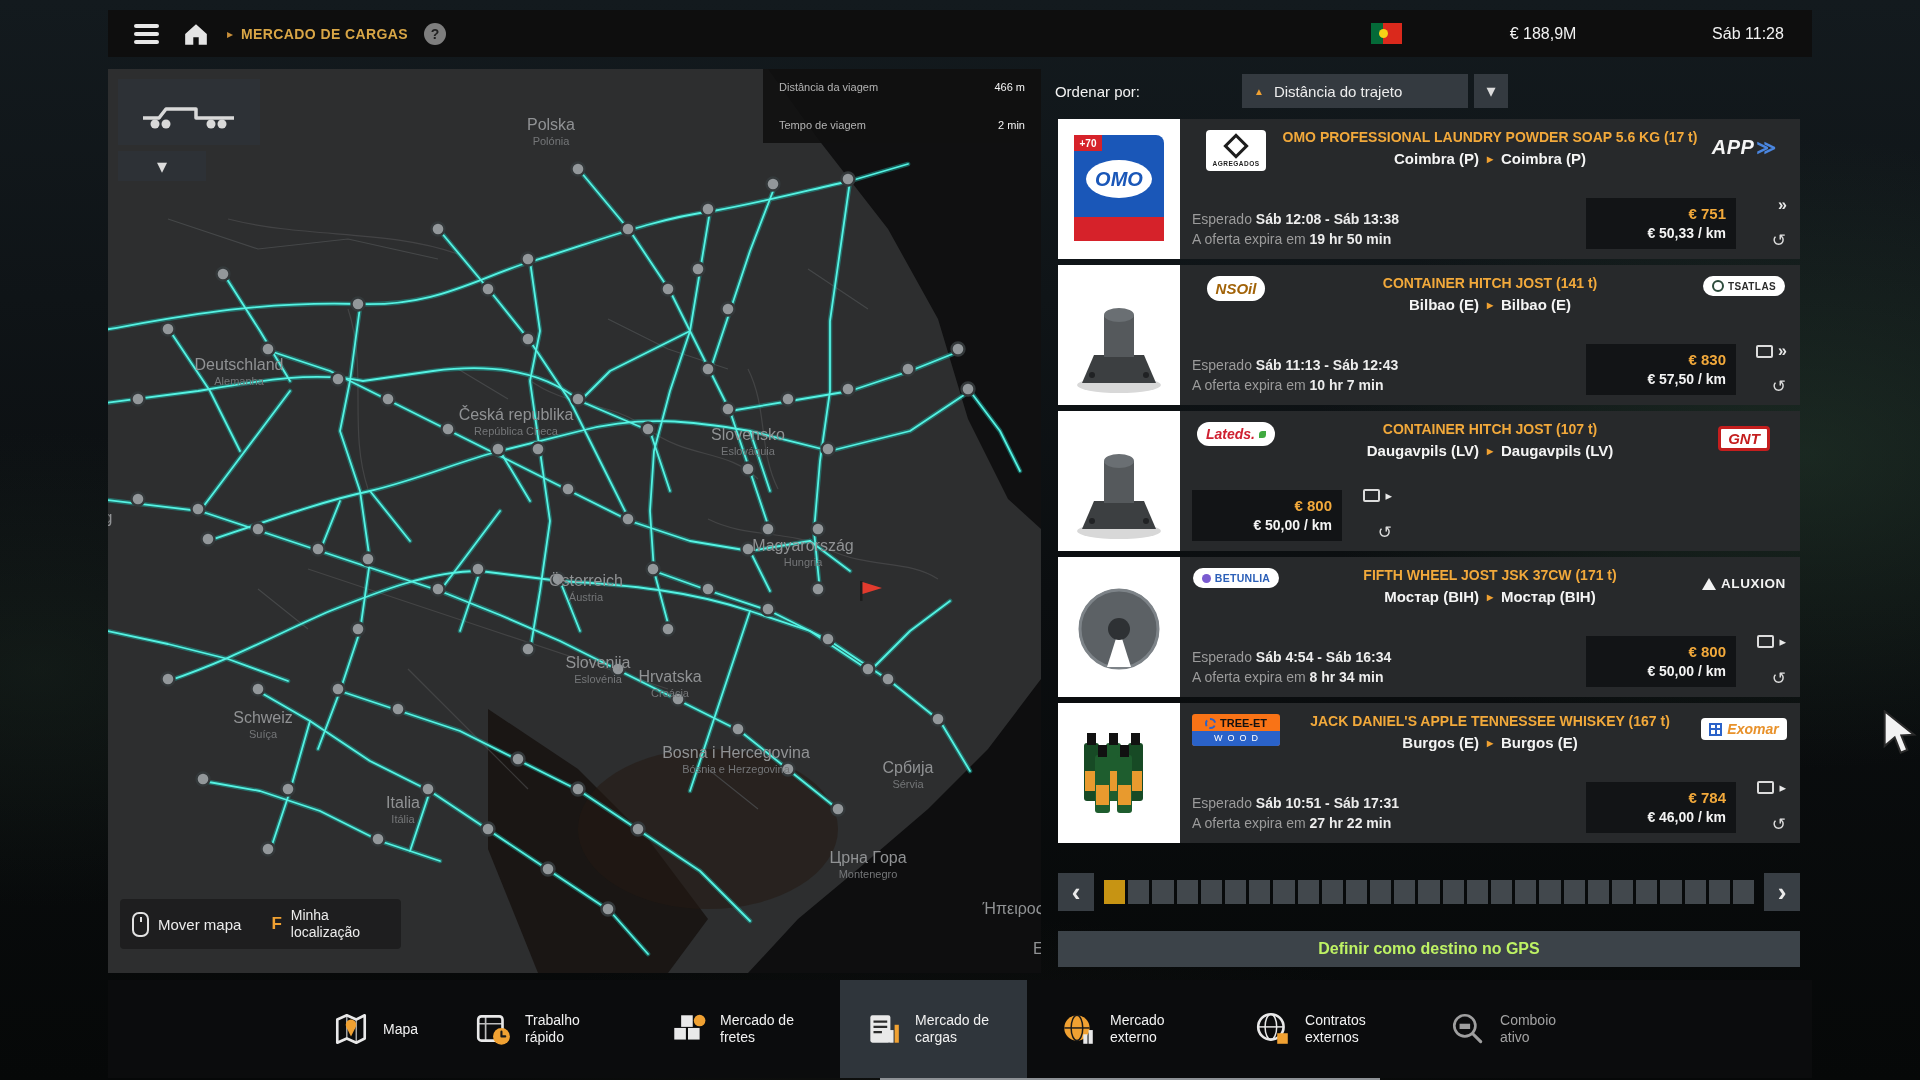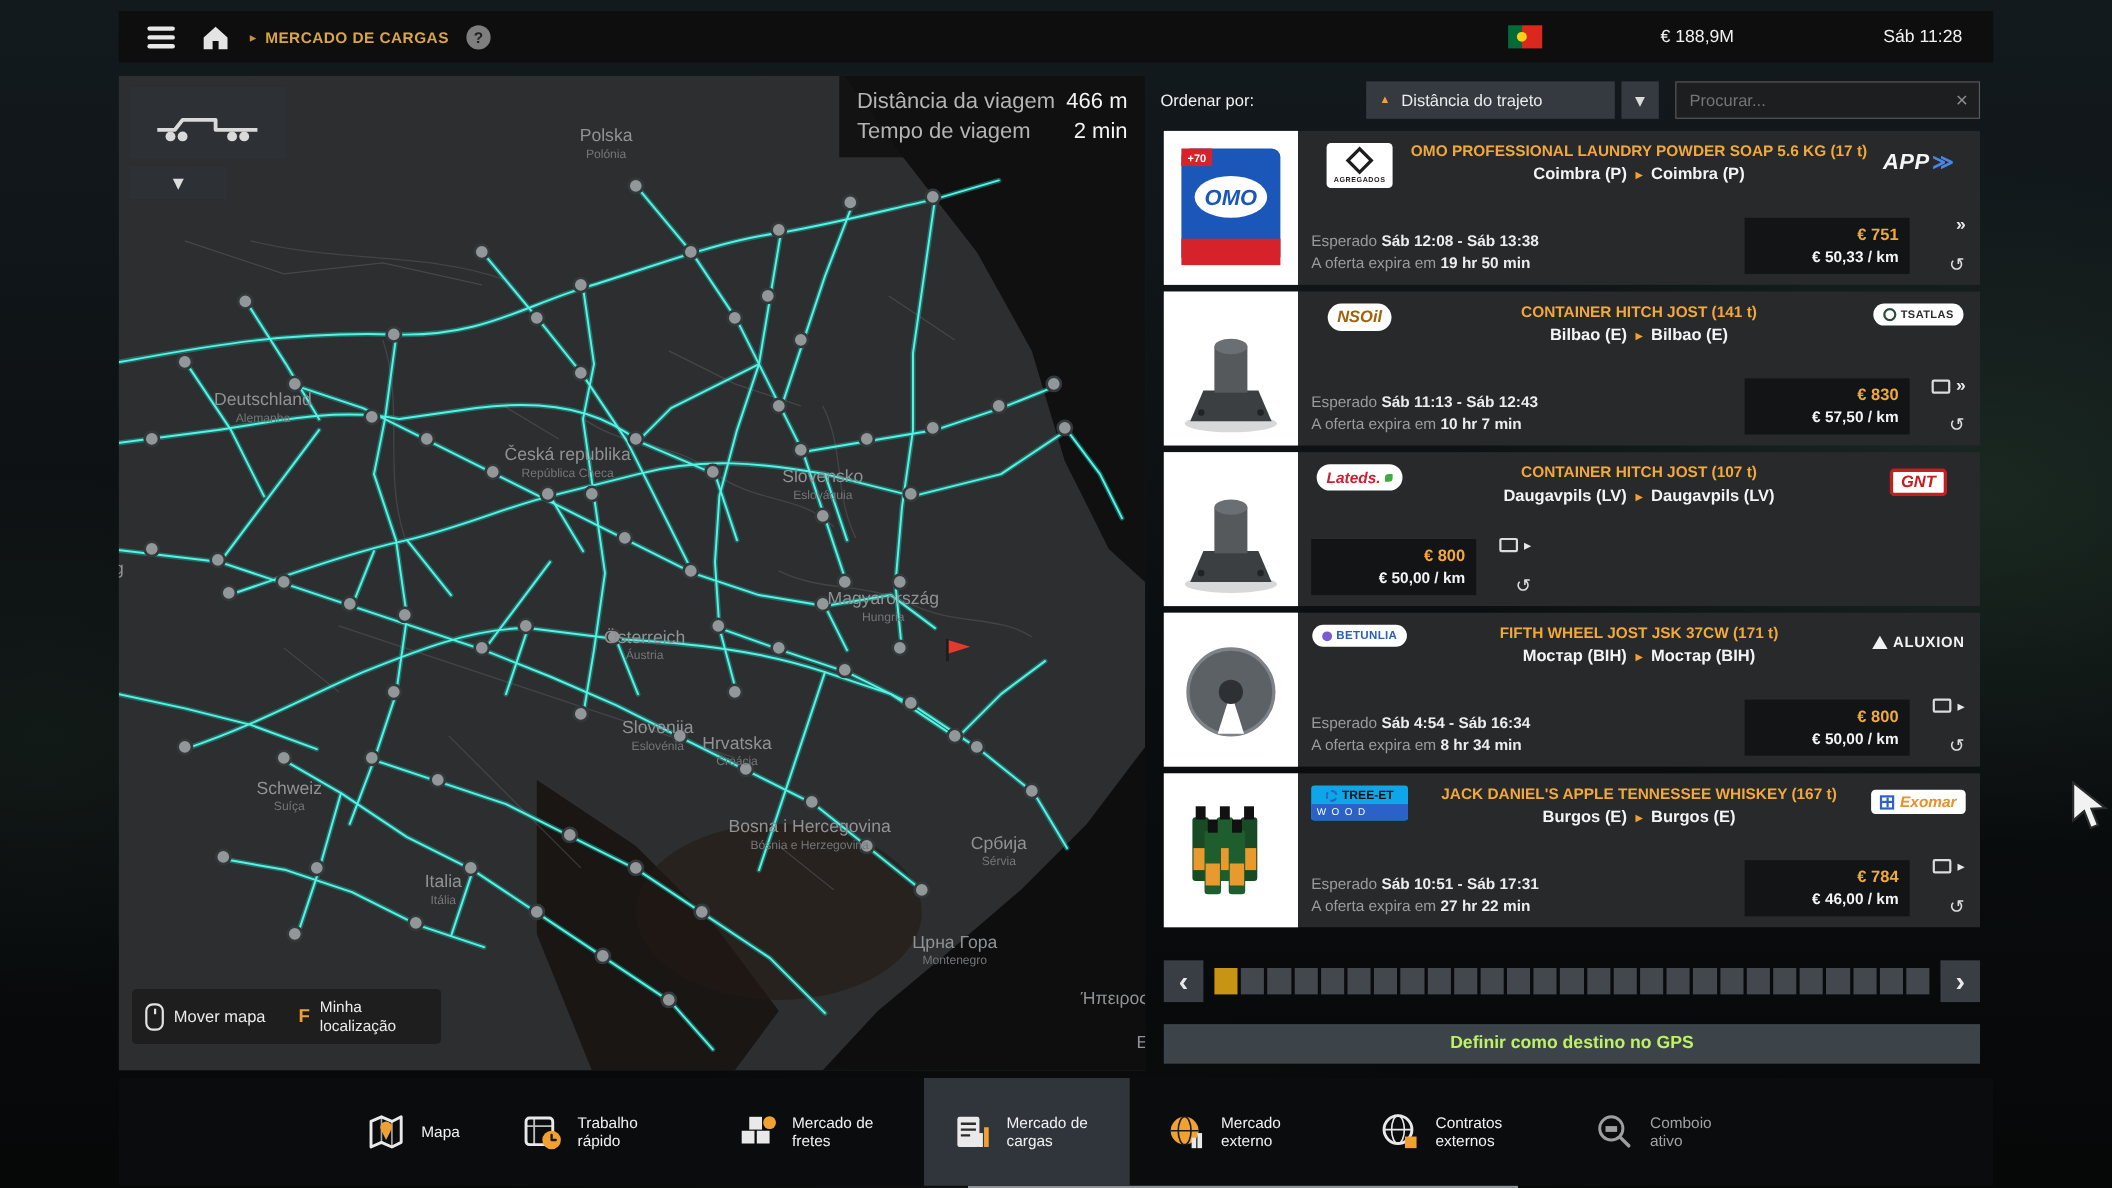--- a/index.html
+++ b/index.html
@@ -28,21 +28,21 @@
   
   .map{position:absolute;left:108px;top:69px;width:933px;height:904px;background:#2d2e2f;overflow:hidden;}
   .map svg.mapsvg{position:absolute;left:0;top:0;}
   .map-labels{position:absolute;inset:0;pointer-events:none;}
   .map-label{position:absolute;transform:translate(-50%,-50%);text-align:center;color:#909294;white-space:nowrap;}
   .map-label-name{font-size:16px;}
   .map-label-sub{font-size:11px;color:#747678;margin-top:1px;}
   .truck-btn{position:absolute;left:10px;top:10px;width:142px;height:66px;background:rgba(45,50,55,.9);display:flex;align-items:center;justify-content:center;cursor:pointer;}
   .truck-chevron-btn{position:absolute;left:10px;top:82px;width:88px;height:30px;background:rgba(45,50,55,.9);color:#dcdcdc;display:flex;align-items:center;justify-content:center;font-size:20px;cursor:pointer;}
   .trip-info{position:absolute;right:0;top:0;width:278px;height:74px;background:rgba(16,16,16,.88);box-sizing:border-box;padding:12px 16px;display:flex;flex-direction:column;justify-content:space-between;}
-  .trip-row{display:flex;justify-content:space-between;font-size:20px;}
+  .trip-row{display:flex;justify-content:space-between;font-size:11px;}
   .trip-row .lbl{color:#b4b4b4;}
   .trip-row .val{color:#f4f4f4;}
   .map-hints{position:absolute;left:12px;bottom:24px;display:flex;align-items:center;gap:30px;background:rgba(18,18,18,.55);padding:8px 18px 8px 12px;border-radius:4px;}
   .hint{display:flex;align-items:center;gap:9px;}
   .mouse-icon{width:13px;height:21px;border:2px solid #e2e2e2;border-radius:7px;position:relative;}
   .mouse-icon::after{content:"";position:absolute;left:50%;top:3px;width:2px;height:5px;background:#e2e2e2;transform:translateX(-50%);}
   .hint-label{color:#ececec;font-size:15px;}
   .hint-label.wrap{max-width:92px;line-height:17px;font-size:14px;}
   .key-f{color:#f0a132;font-weight:bold;font-size:17px;}
 
@@ -94,21 +94,21 @@
   .ts-dot{width:8px;height:8px;border:2px solid #2c4a3c;border-radius:50%;}
   .ts-text{color:#2b2b2b;font-weight:bold;font-size:10px;letter-spacing:.4px;}
   .lateds{color:#cf2030;font-weight:bold;font-style:italic;font-size:14px;}
   .leaf{width:7px;height:7px;background:#3faa3f;border-radius:50% 0;}
   .gnt{background:#fff;border:3px solid #c41e1e;border-radius:4px;padding:1px 7px;color:#c41e1e;font-weight:bold;font-style:italic;font-size:15px;margin-top:4px;}
   .bet-dot{width:9px;height:9px;border-radius:50%;background:#7a5bd0;}
   .bet-text{color:#2b5fb8;font-weight:bold;font-size:10.5px;letter-spacing:.3px;}
   .alux{display:flex;align-items:center;margin-top:8px;}
   .alux-tri{width:0;height:0;border-left:7px solid transparent;border-right:7px solid transparent;border-bottom:12px solid #f2f2f2;margin-right:5px;}
   .alux-text{color:#f2f2f2;font-weight:bold;font-size:13.5px;letter-spacing:.6px;}
-  .tree-badge{background:#0ea5e9;border-radius:3px;overflow:hidden;width:96px;}
+  .tree-badge{background:#f97316;border-radius:3px;overflow:hidden;width:96px;text-align:center;}
   .tree-top{display:flex;align-items:center;justify-content:center;gap:4px;padding:3px 4px 2px 4px;}
   .saw{width:11px;height:11px;border-radius:50%;border:2px dashed #2a62c9;box-sizing:border-box;}
   .tree-name{font-weight:bold;font-size:11px;color:#111;}
   .tree-wood{background:#2a62c9;color:#fff;font-size:9px;letter-spacing:5px;padding:2px 0 3px 5px;}
   .exo{background:#fff;border-radius:4px;padding:3px 8px;display:flex;align-items:center;gap:5px;margin-top:4px;}
   .exo-grid{width:13px;height:13px;border:2px solid #2a62c9;box-sizing:border-box;background-image:linear-gradient(#2a62c9,#2a62c9),linear-gradient(#2a62c9,#2a62c9);background-size:2px 100%,100% 2px;background-position:center center;background-repeat:no-repeat;}
   .exo-text{color:#e8912a;font-weight:bold;font-style:italic;font-size:14px;}
 
   
   .pagination{display:flex;align-items:center;margin-top:30px;height:38px;}
@@ -396,24 +396,20 @@
   </div>
 
   <div class="right">
     <div class="sort-row">
       <span class="sort-label">Ordenar por:</span>
       <div class="sort-select">
         <span class="sort-asc">▲</span>
         <span>Distância do trajeto</span>
       </div>
       <div class="sort-chevron-btn">▾</div>
-      <div class="search-box">
-        <input class="search-input" placeholder="Procurar..." style="">
-        <span class="search-clear">×</span>
-      </div>
     </div>
 
     <div class="offers">
 
       <div class="offer">
         <div class="thumb">
           <svg width="122" height="140" viewBox="0 0 122 140">
             <rect x="16" y="16" width="90" height="106" rx="8" fill="#1a57b8"></rect>
             <rect x="16" y="98" width="90" height="24" fill="#d6222a"></rect>
             <ellipse cx="61" cy="60" rx="33" ry="19" fill="#ffffff"></ellipse>

